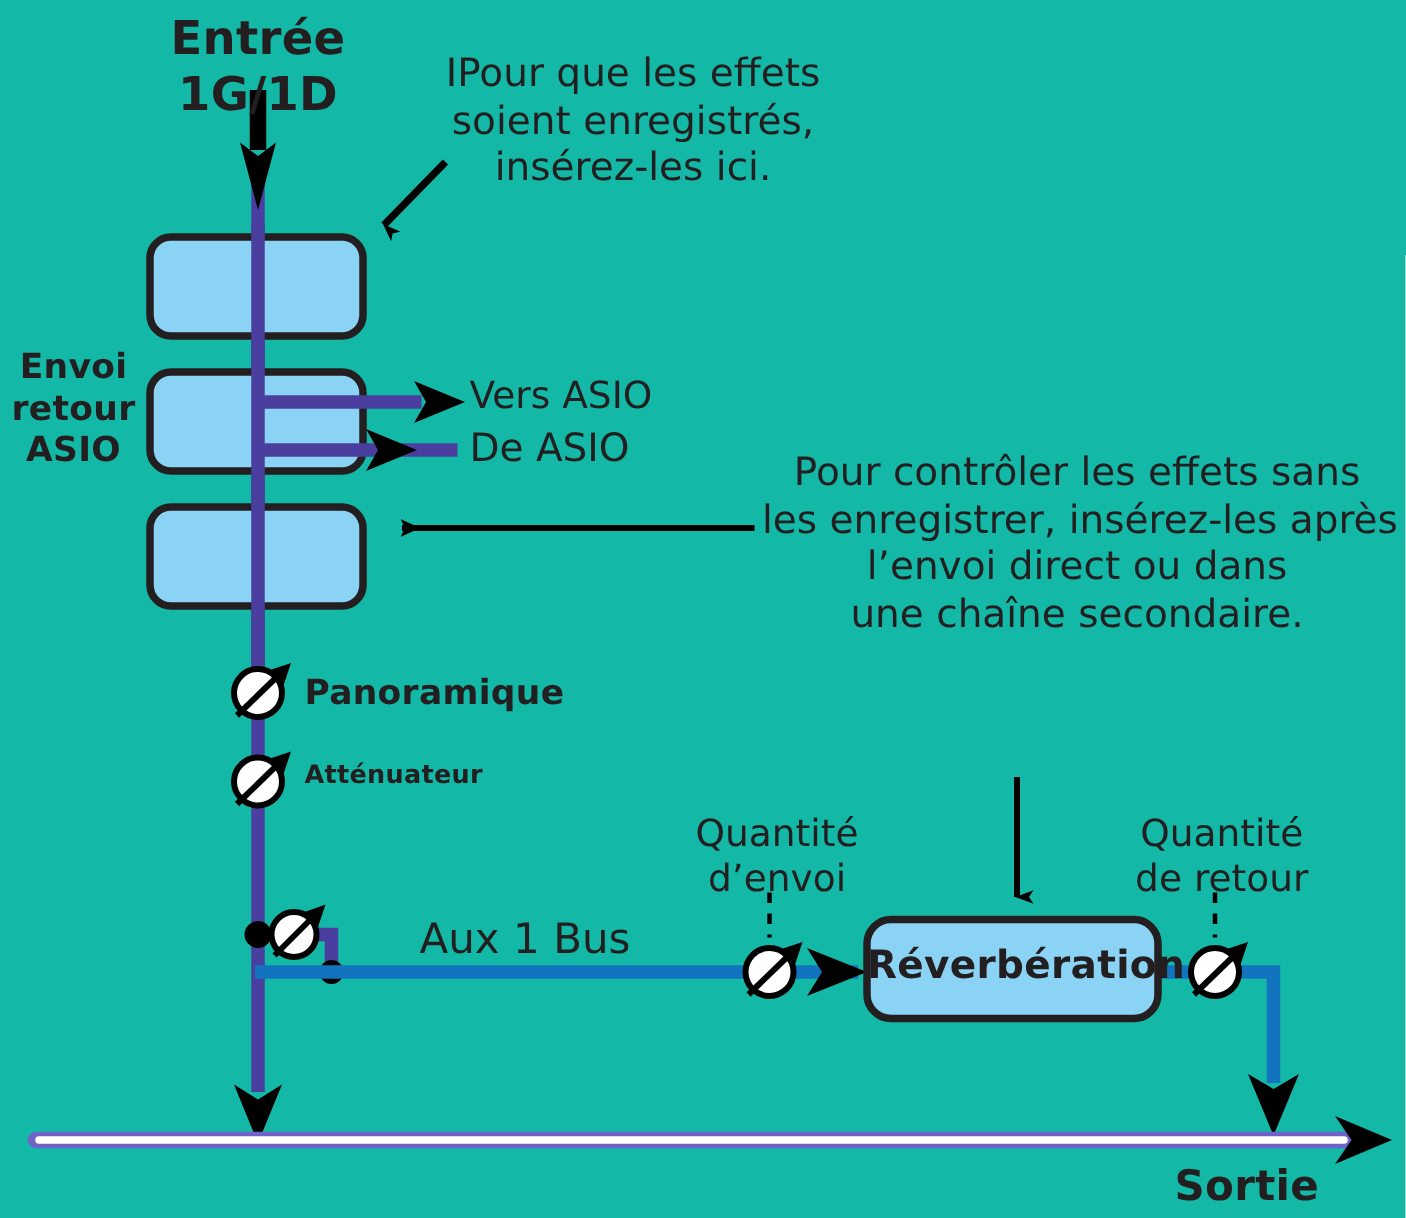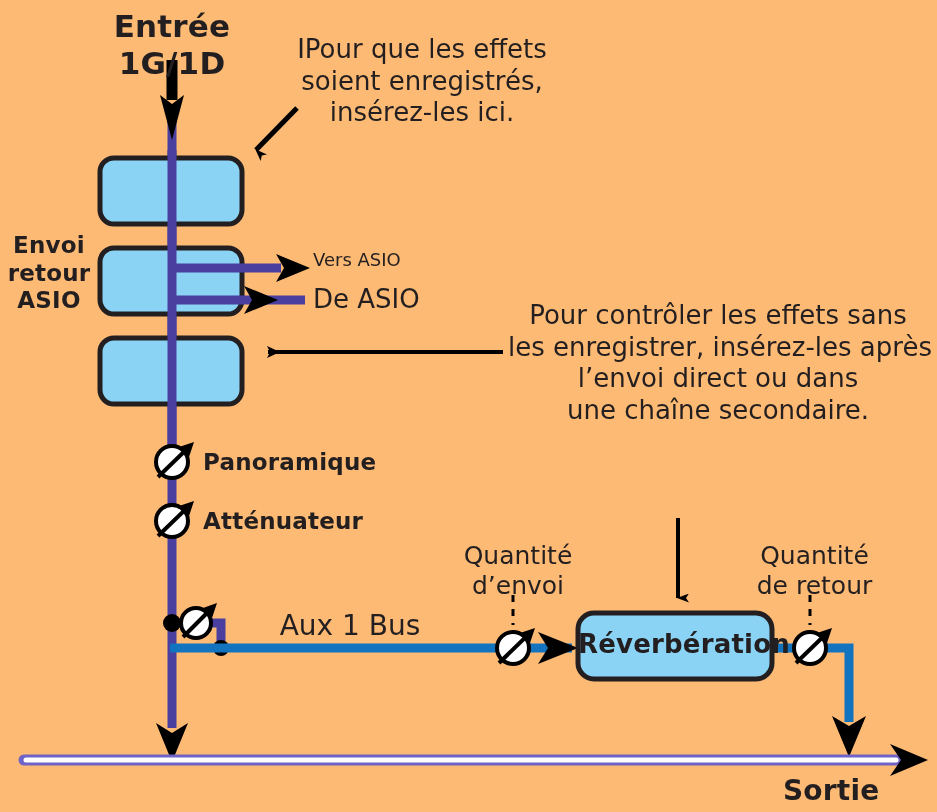--- a/index.html
+++ b/index.html
@@ -11,21 +11,21 @@
   body {
     width: 937px;
     height: 812px;
     overflow: hidden;
     font-family: "DejaVu Sans", sans-serif;
   }
   #diagram-root {
     position: relative;
     width: 937px;
     height: 812px;
-    background: #fdba74;
+    background: #14b8a6;
   }
   svg#flow-canvas {
     position: absolute;
     left: 0;
     top: 0;
     width: 937px;
     height: 812px;
   }
   .lbl {
     position: absolute;
@@ -179,32 +179,32 @@
 1G/1D</div>
 
   <div class="lbl lbl-plain center" style="left:272px; top:34px; width:300px; font-size:26px;">IPour que les effets
 soient enregistrés,
 insérez-les ici.</div>
 
   <div class="lbl lbl-bold center" style="left:2px; top:232px; width:94px; font-size:23px; line-height:1.2;">Envoi
 retour
 ASIO</div>
 
-  <div class="lbl lbl-plain left" style="left:313px; top:249px; width:220px; font-size:18px;">Vers ASIO</div>
+  <div class="lbl lbl-plain left" style="left:313px; top:249px; width:220px; font-size:25px;">Vers ASIO</div>
 
   <div class="lbl lbl-plain left" style="left:313px; top:284px; width:220px; font-size:26px;">De ASIO</div>
 
   <div class="lbl lbl-plain center" style="left:508px; top:300px; width:420px; font-size:26px;">Pour contrôler les effets sans
 les enregistrer, insérez-les après
 l’envoi direct ou dans
 une chaîne secondaire.</div>
 
   <div class="lbl lbl-bold left" style="left:203px; top:448px; width:260px; font-size:23px;">Panoramique</div>
 
-  <div class="lbl lbl-bold left" style="left:203px; top:507px; width:260px; font-size:23px;">Atténuateur</div>
+  <div class="lbl lbl-bold left" style="left:203px; top:507px; width:260px; font-size:17px;">Atténuateur</div>
 
   <div class="lbl lbl-plain center" style="left:240px; top:609px; width:220px; font-size:28px;">Aux 1 Bus</div>
 
   <div class="lbl lbl-plain center" style="left:443px; top:541px; width:150px; font-size:25px; line-height:1.2;">Quantité
 d’envoi</div>
 
   <div class="lbl lbl-plain center" style="left:737px; top:541px; width:155px; font-size:25px; line-height:1.2;">Quantité
 de retour</div>
 
   <div class="lbl lbl-bold center" style="left:578px; top:629px; width:194px; font-size:26px;">Réverbération</div>

